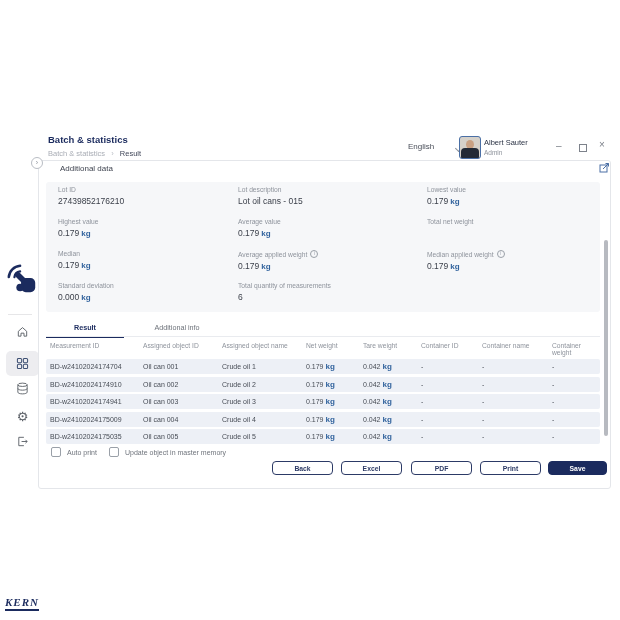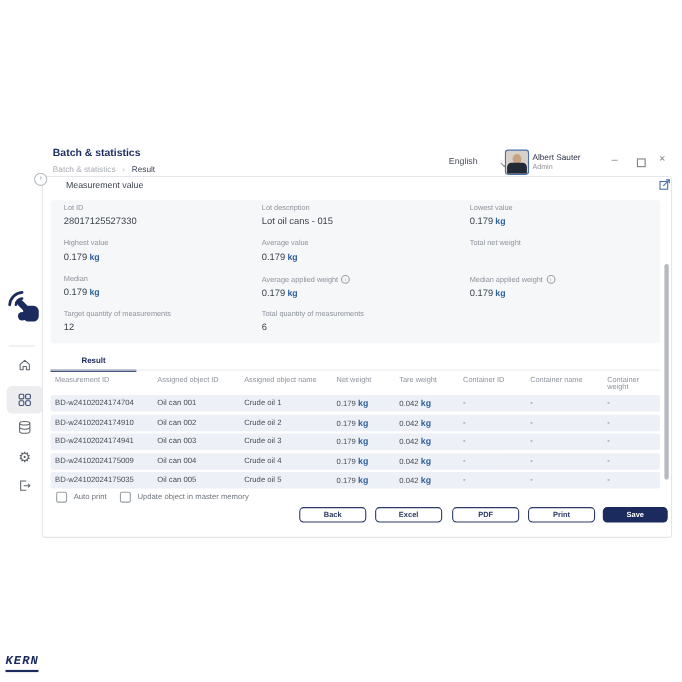--- a/index.html
+++ b/index.html
@@ -9,21 +9,21 @@
 
   
   .sidebar{position:absolute;left:0;top:130px;width:40px;height:360px;background:#fff;}
   .brand-logo{position:absolute;left:5px;top:131px;width:34px;height:36px;}
   .side-divider{position:absolute;left:8px;top:184px;width:24px;height:1px;background:#e6e6e8;}
   .nav-item{position:absolute;left:6px;width:33px;height:25px;border-radius:5px;
             display:flex;align-items:center;justify-content:center;}
   .nav-item.active{background:#ededf0;}
   .nav-item svg{display:block;}
   .gear-glyph{font-family:"DejaVu Sans",sans-serif;font-size:13px;color:#5c6168;line-height:1;}
-  .kern-logo{position:absolute;left:5px;top:466px;font-family:Liberation Mono, monospace;
+  .kern-logo{position:absolute;left:5px;top:466px;font-family:Liberation Serif, serif;
              font-weight:bold;font-style:italic;font-size:11px;letter-spacing:1px;
              color:var(--navy,#1b2b5e);border-bottom:2px solid var(--navy,#1b2b5e);padding-bottom:1px;}
   .collapse-btn{position:absolute;left:31px;top:157px;width:10px;height:10px;border:1px solid #b9bdc4;
                 border-radius:50%;background:#fff;color:#8d929b;font-size:7px;line-height:9px;
                 text-align:center;z-index:5;}
 
   
   .page-title{position:absolute;left:48px;top:134px;font-size:9.5px;font-weight:bold;color:var(--navy,#1b2b5e);}
   .breadcrumb{position:absolute;left:48px;top:149px;font-size:7.5px;color:#a9adb5;text-align:center;}
   .breadcrumb .sep{margin:0 4px;color:#b9bdc4;}
@@ -153,32 +153,32 @@
     <div class="body"></div>
   </div>
   <div class="user-name">Albert Sauter</div>
   <div class="user-role">Admin</div>
 
   <div class="win-min">–</div>
   <div class="win-max"></div>
   <div class="win-close">×</div>
 
   <div class="card"></div>
-  <div class="panel-title">Measurement value</div>
+  <div class="panel-title">Additional data</div>
   <svg class="expand-icon" viewBox="0 0 11 11">
     <rect x="1" y="3" width="7" height="7" fill="none" stroke="#4a6fa5" stroke-width="1"></rect>
     <line x1="4" y1="7" x2="9.5" y2="1.5" stroke="#4a6fa5" stroke-width="1"></line>
     <path d="M6.5 1.5 H9.5 V4.5" fill="none" stroke="#4a6fa5" stroke-width="1"></path>
   </svg>
 
   <div class="fields-panel">
     <div class="fields-grid" id="fields-grid">
         <div>
           <div class="field-label">Lot ID</div>
-          <div class="field-value">28017125527330</div>
+          <div class="field-value">27439852176210</div>
         </div>
         <div>
           <div class="field-label">Lot description</div>
           <div class="field-value">Lot oil cans - 015</div>
         </div>
         <div>
           <div class="field-label">Lowest value</div>
           <div class="field-value">0.179<span class="unit">kg</span></div>
         </div>
         <div>
@@ -198,31 +198,32 @@
         </div>
         <div>
           <div class="field-label">Average applied weight<span class="info-dot">i</span></div>
           <div class="field-value">0.179<span class="unit">kg</span></div>
         </div>
         <div>
           <div class="field-label">Median applied weight<span class="info-dot">i</span></div>
           <div class="field-value">0.179<span class="unit">kg</span></div>
         </div>
         <div>
-          <div class="field-label">Target quantity of measurements</div>
-          <div class="field-value">12</div>
+          <div class="field-label">Standard deviation</div>
+          <div class="field-value">0.000<span class="unit">kg</span></div>
         </div>
         <div>
           <div class="field-label">Total quantity of measurements</div>
           <div class="field-value">6</div>
         </div>
       </div>
   </div>
 
   <div class="tab tab-result">Result</div>
+  <div class="tab tab-additional">Additional info</div>
   <div class="tabs-divider"></div>
 
   <div class="tbl-head" id="tbl-head">
       <div class="th">Measurement ID</div>
       <div class="th">Assigned object ID</div>
       <div class="th">Assigned object name</div>
       <div class="th">Net weight</div>
       <div class="th">Tare weight</div>
       <div class="th">Container ID</div>
       <div class="th">Container name</div>

